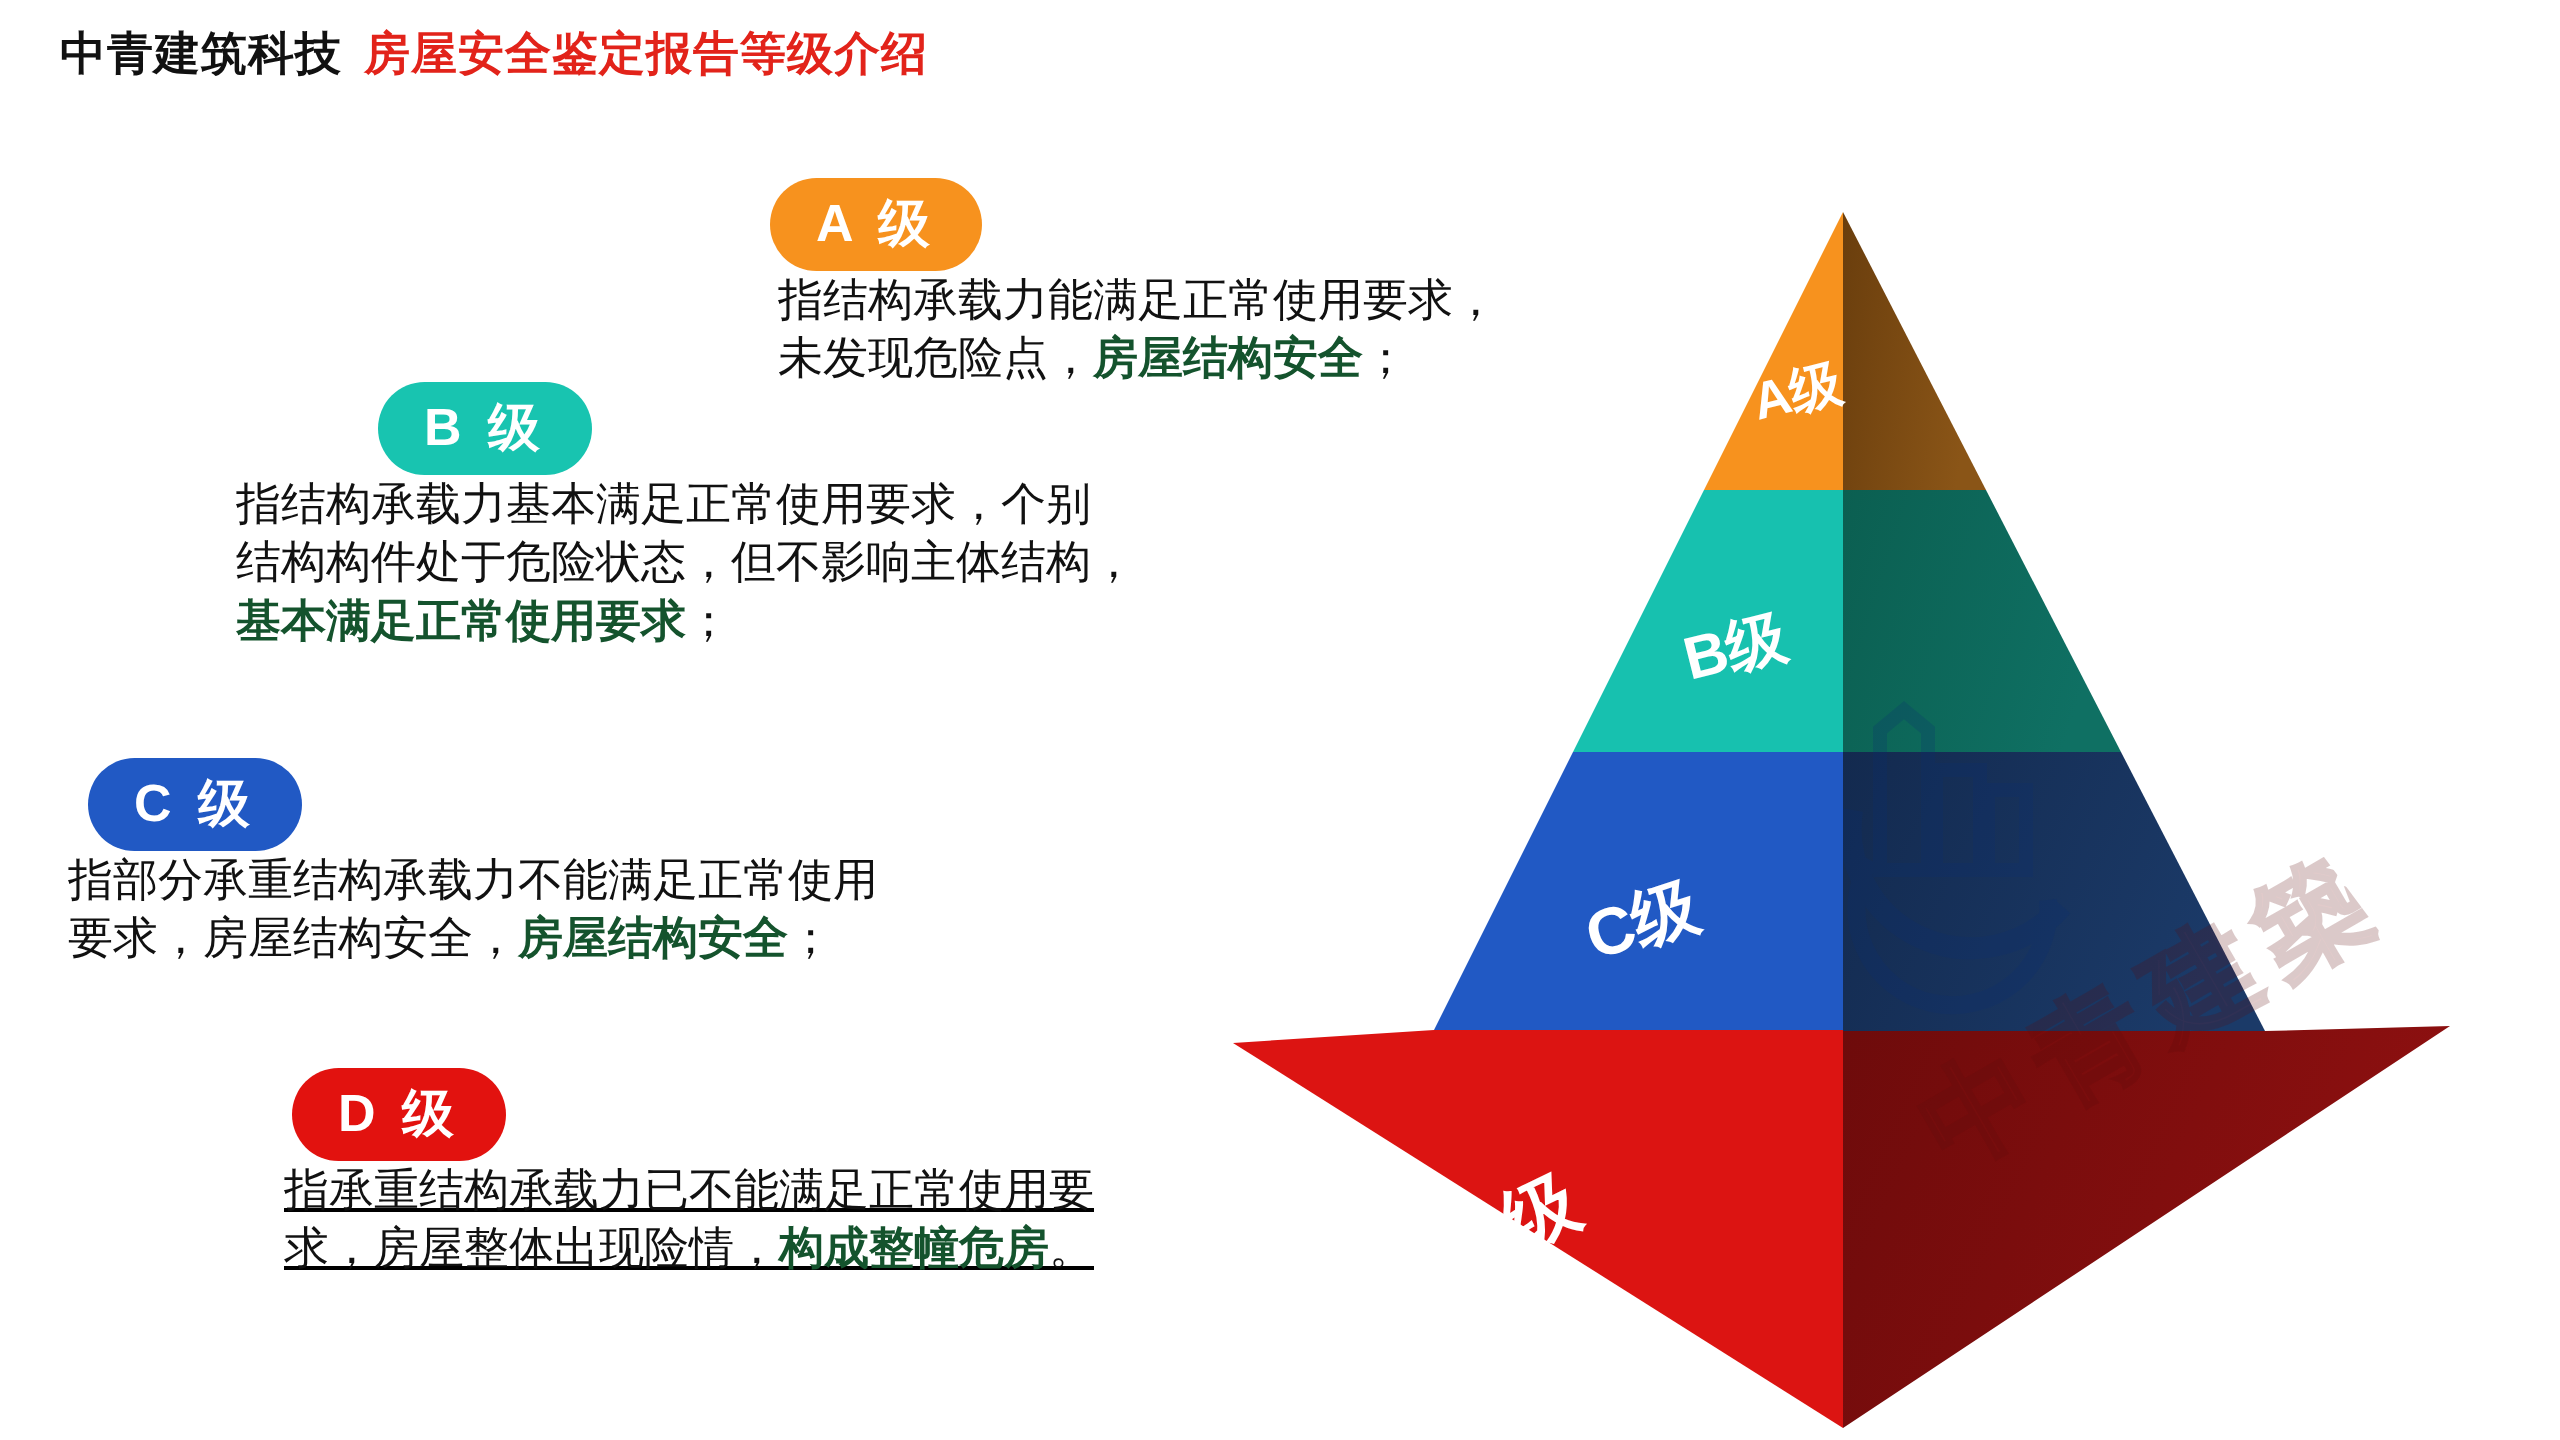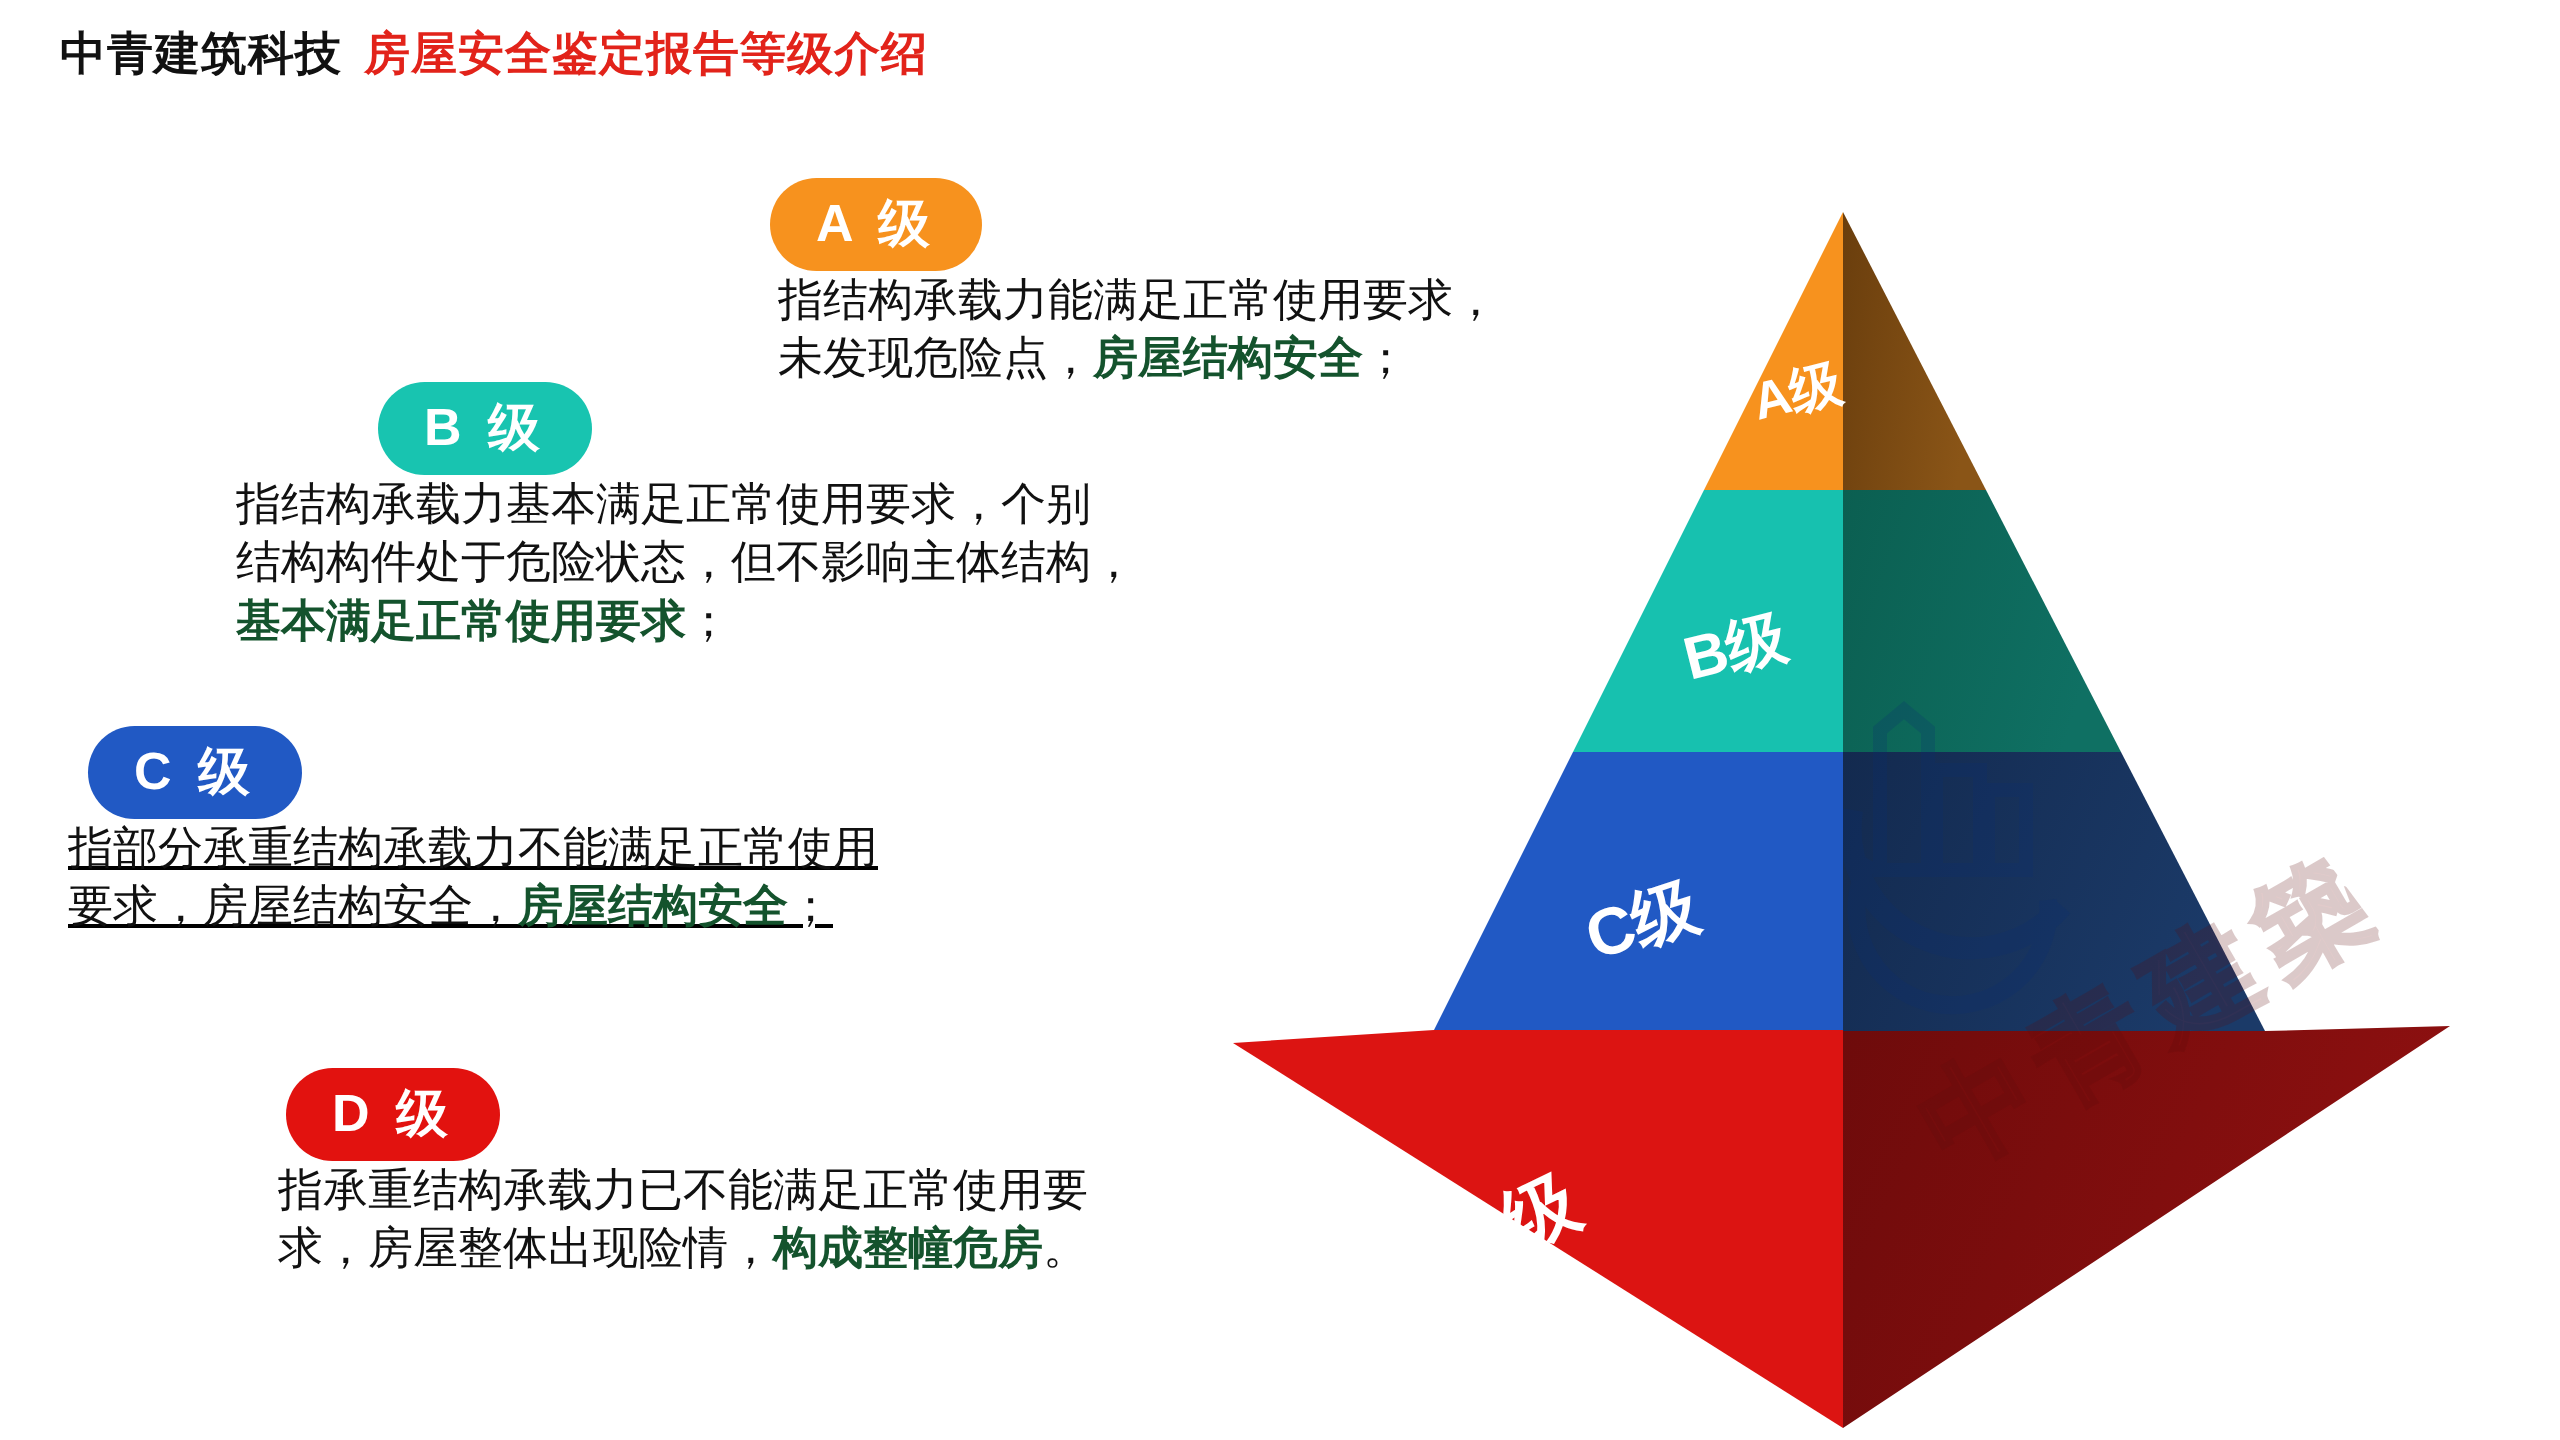--- a/index.html
+++ b/index.html
@@ -42,22 +42,22 @@
     color:#111111;
     white-space:pre-line;
     font-weight:500;
   }
   .desc .hl{color:#14532d;font-weight:bold;}
 
   
   #level-a{left:770px;top:178px;}
   #level-a .desc{margin-left:2px;}
   #level-b{left:378px;top:382px;}
-  #level-c{left:88px;top:726px;text-decoration:underline;}
-  #level-d{left:286px;top:1068px;}
+  #level-c{left:88px;top:758px;}
+  #level-d{left:292px;top:1068px;text-decoration:underline;}
 
   #level-a .badge{background:#F7921E;}
   #level-b .badge{background:#18C4B0;}
   #level-c .badge{background:#2159C4;}
   #level-d .badge{background:#E2120F;}
 
   #level-a .desc{margin-left:8px;}
   #level-b .desc{margin-left:-142px;}
   #level-c .desc{margin-left:-20px;}
   #level-d .desc{margin-left:-8px;}

